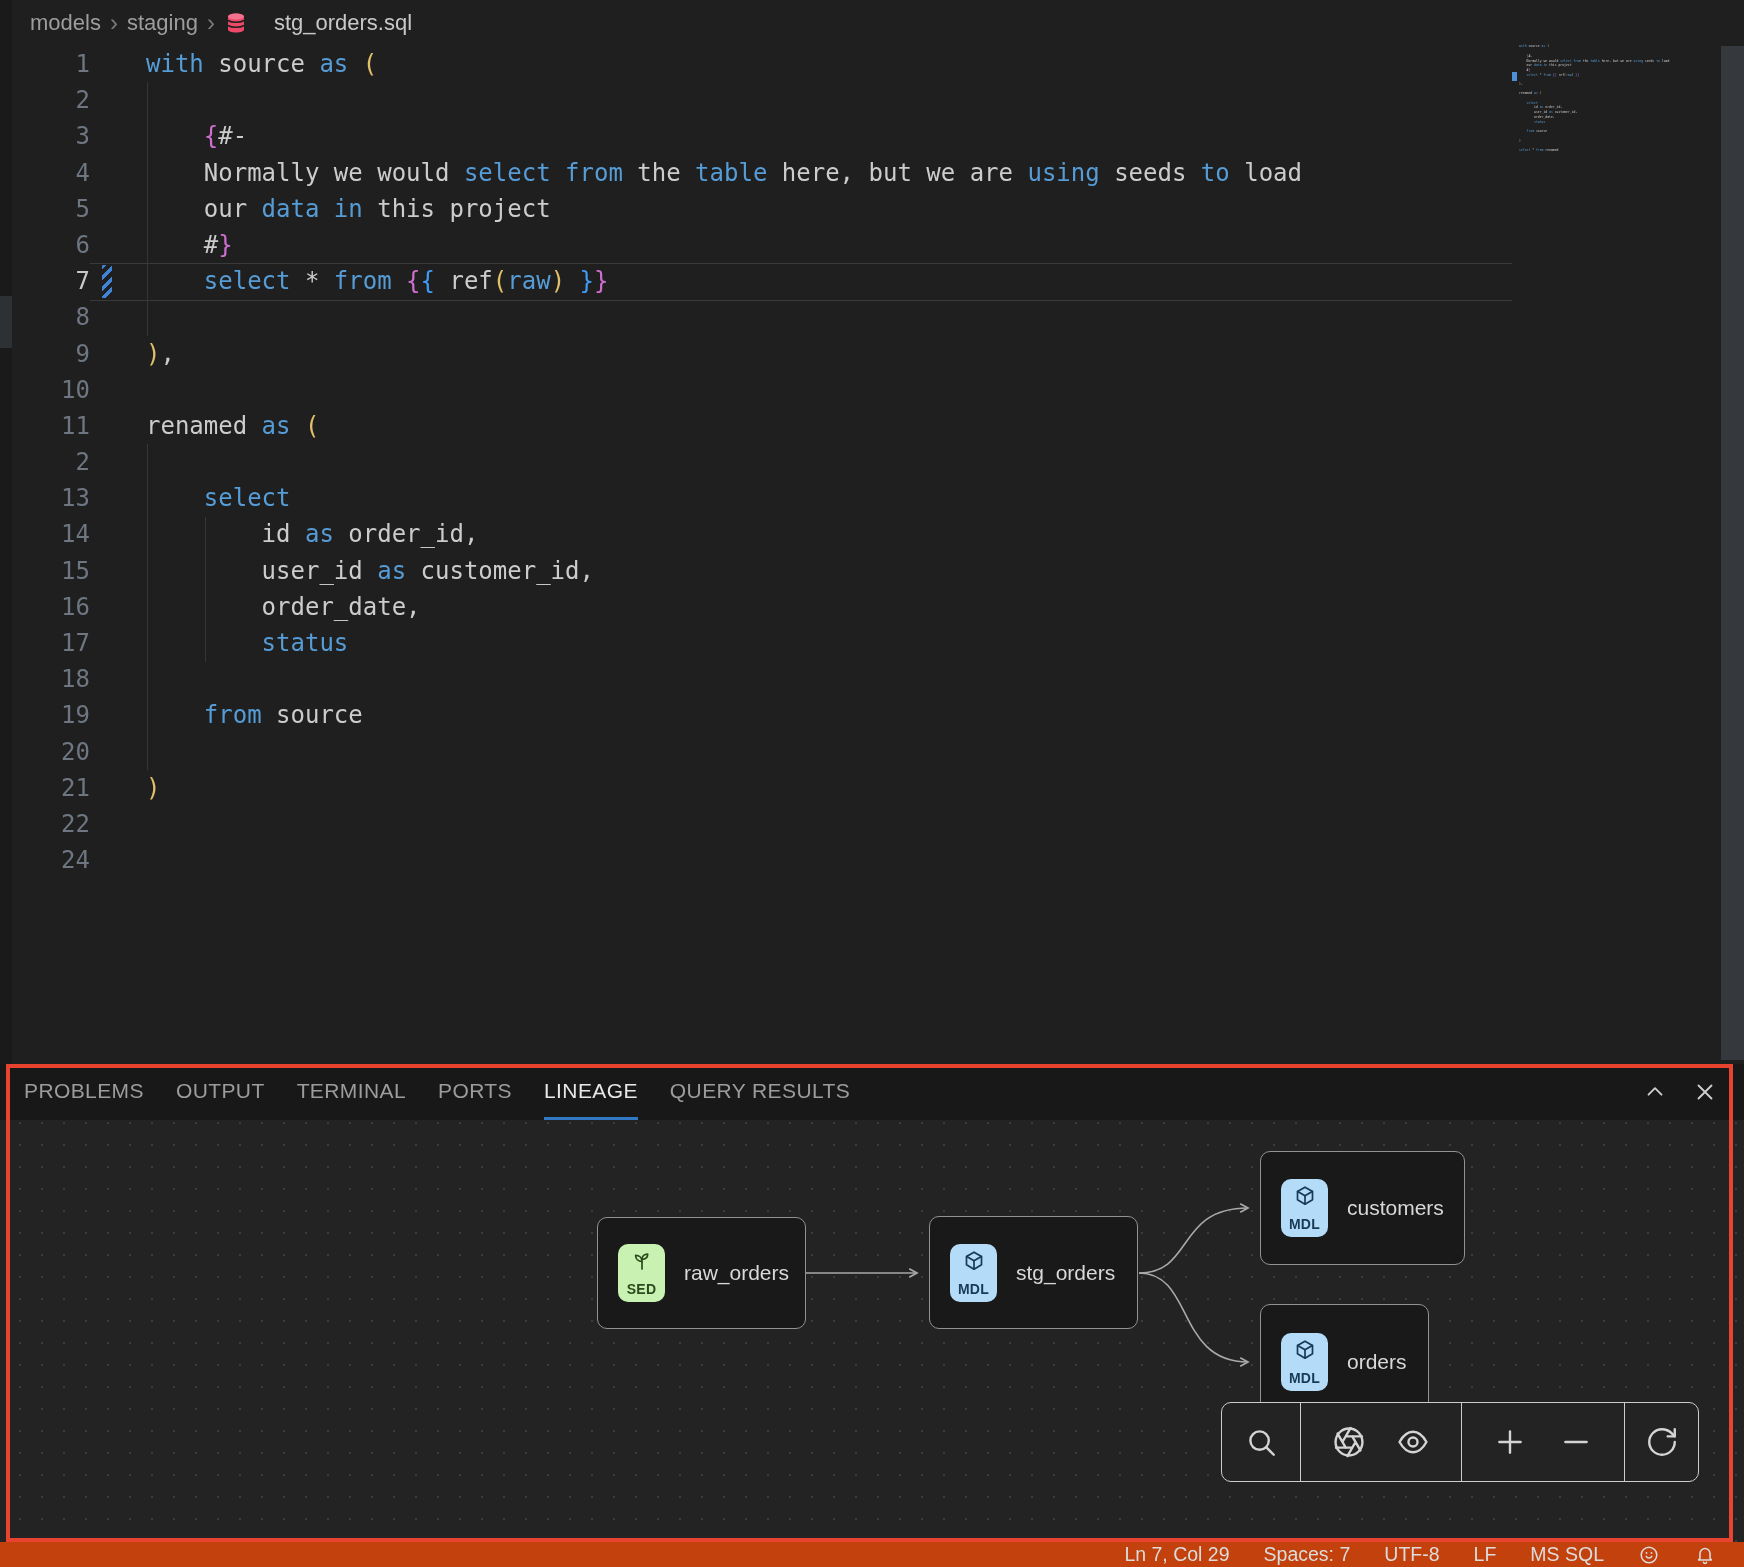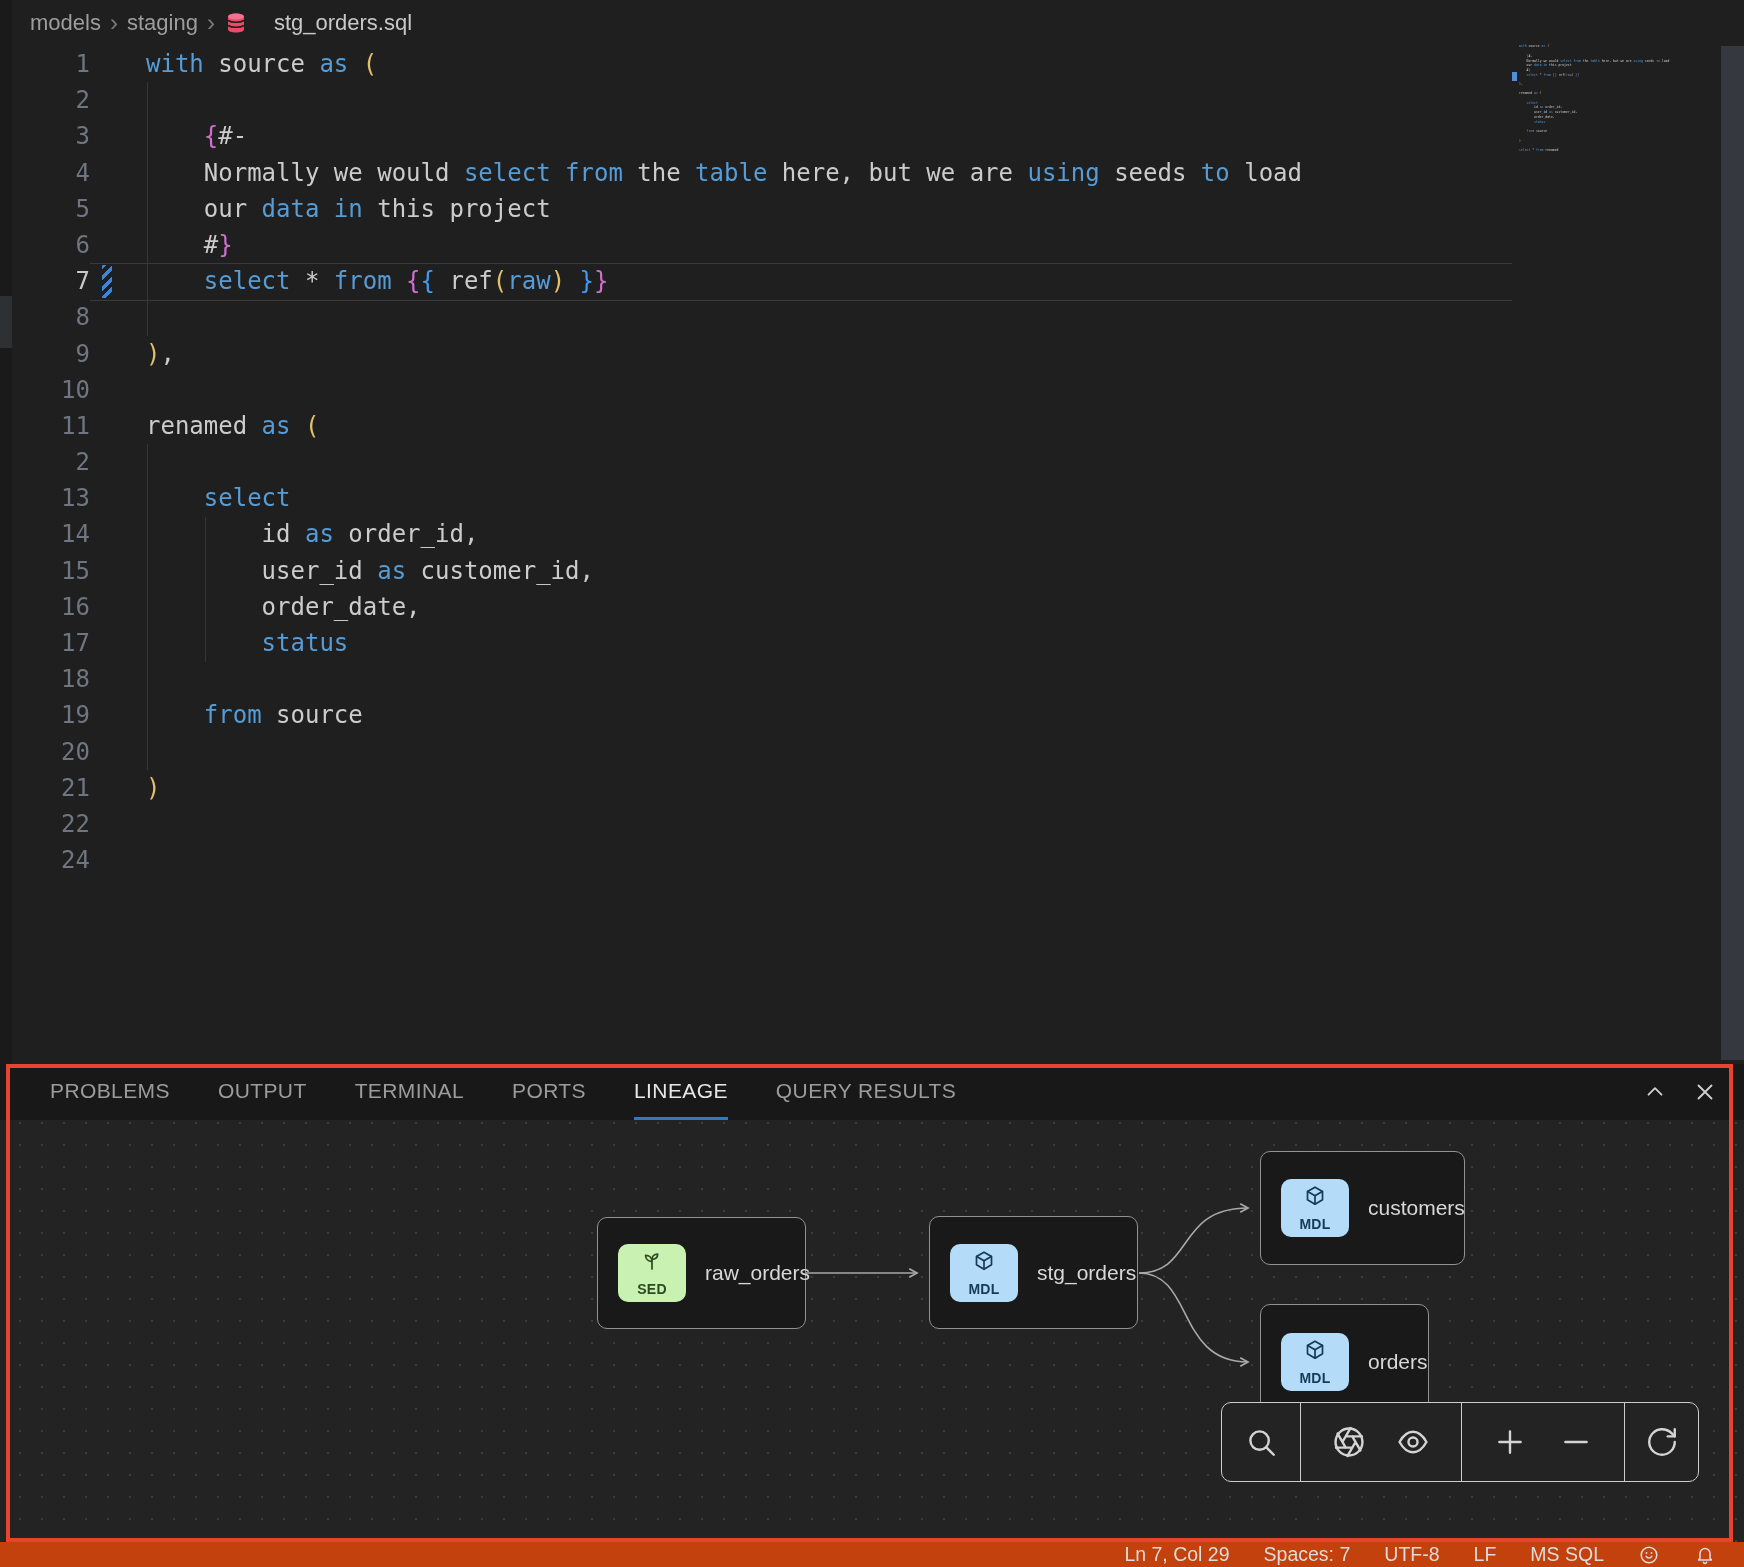--- a/index.html
+++ b/index.html
@@ -34,35 +34,35 @@
   .current-line{position:absolute;left:90px;top:263px;width:1422px;height:36px;
                 border-top:1px solid #3a3a3a;border-bottom:1px solid #3a3a3a;z-index:1;}
   .minimap{position:absolute;left:1519px;top:44px;width:186px;height:160px;overflow:hidden;z-index:3;}
   .minimap-inner{transform:scale(0.13);transform-origin:0 0;width:1400px;}
   .mline{height:36.2px;white-space:pre;font:24px/36.2px "DejaVu Sans Mono",monospace;}
   .minimap-marker{position:absolute;left:1512px;top:72px;width:5px;height:9px;background:#4f8fd8;z-index:4;}
   .scrollbar{position:absolute;left:1721px;top:46px;width:23px;height:1014px;background:#35383c;z-index:3;}
   
   .panel-top{position:absolute;left:0;top:1064px;width:1744px;height:56px;background:#181818;
              display:flex;align-items:stretch;z-index:10;}
-  .panel-tabs{display:flex;padding-left:50px;gap:48px;text-align:center;}
+  .panel-tabs{display:flex;padding-left:24px;gap:32px;text-align:center;}
   .ptab{display:flex;align-items:center;font-size:21px;letter-spacing:.4px;color:#9c9c9c;
         border-bottom:3px solid transparent;cursor:pointer;}
   .ptab.on{color:#e7e7e7;border-bottom-color:var(--tab-underline,#3179c4);}
   .panel-actions{position:absolute;right:26px;top:0;height:56px;display:flex;align-items:center;gap:24px;color:#cfcfcf;}
   .pa-btn{width:26px;height:26px;cursor:pointer;}
   .pa-btn svg{width:100%;height:100%;}
   .canvas{position:absolute;left:0;top:1120px;width:1744px;height:422px;background:#232323;
           background-image:radial-gradient(circle,#3c3c3c 1.3px,transparent 1.5px);
           background-size:22px 22px;background-position:9px 14px;overflow:hidden;z-index:9;}
   .edges{position:absolute;left:0;top:0;}
   .node{position:absolute;background:#19191a;border:1.5px solid var(--node-border,#929292);
         border-radius:10px;display:flex;align-items:center;padding-left:20px;box-sizing:border-box;
         cursor:pointer;z-index:2;}
-  .badge{width:68px;height:58px;border-radius:10px;display:flex;flex-direction:column;
+  .badge{width:47px;height:58px;border-radius:10px;display:flex;flex-direction:column;
          align-items:center;justify-content:center;gap:8px;flex:0 0 auto;}
   .badge.seed{background:var(--badge-seed-bg,#c9f2b2);color:var(--badge-seed-fg,#2d4a1e);text-align:right;}
   .badge.model{background:var(--badge-model-bg,#b4dbf8);color:var(--badge-model-fg,#173a57);}
   .badge svg{width:24px;height:24px;}
   .badge-label{font-size:14px;font-weight:bold;letter-spacing:.3px;}
   .node-label{margin-left:19px;font-size:21px;color:#d8d8d8;}
   .lin-toolbar{position:absolute;left:1221px;top:282px;width:478px;height:80px;box-sizing:border-box;
                border:1.6px solid #cdcdcd;border-radius:10px;display:flex;background:#232323;z-index:3;}
   .tsec{display:flex;align-items:center;justify-content:space-evenly;border-left:1.6px solid #cdcdcd;}
   .tsec:first-child{border-left:none;}

